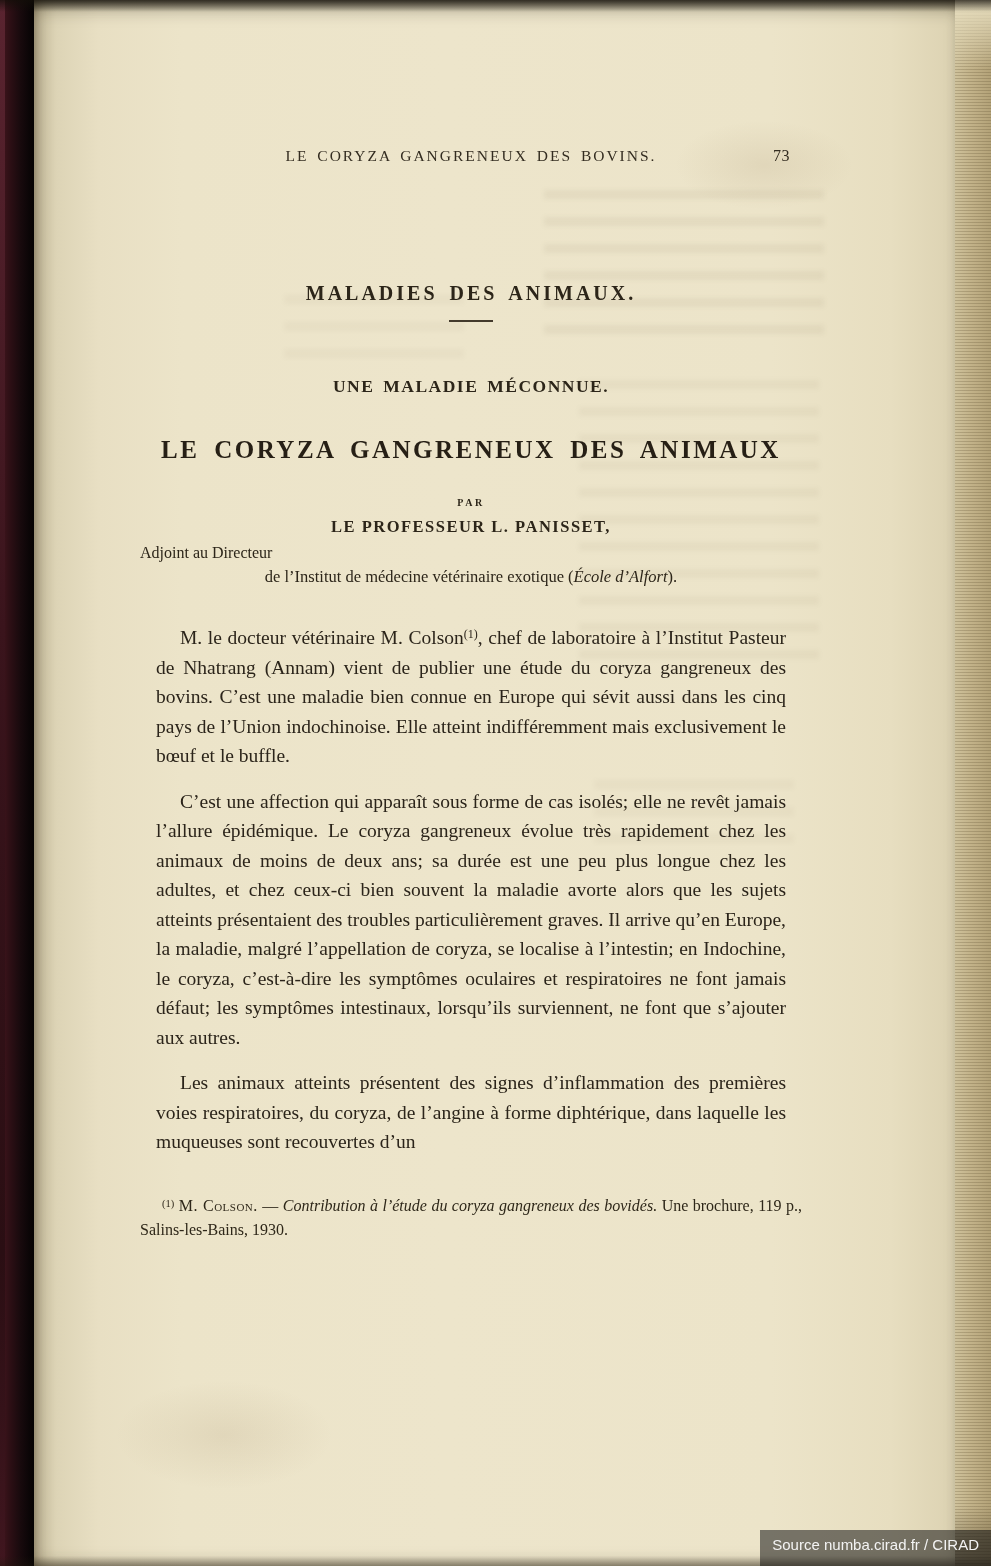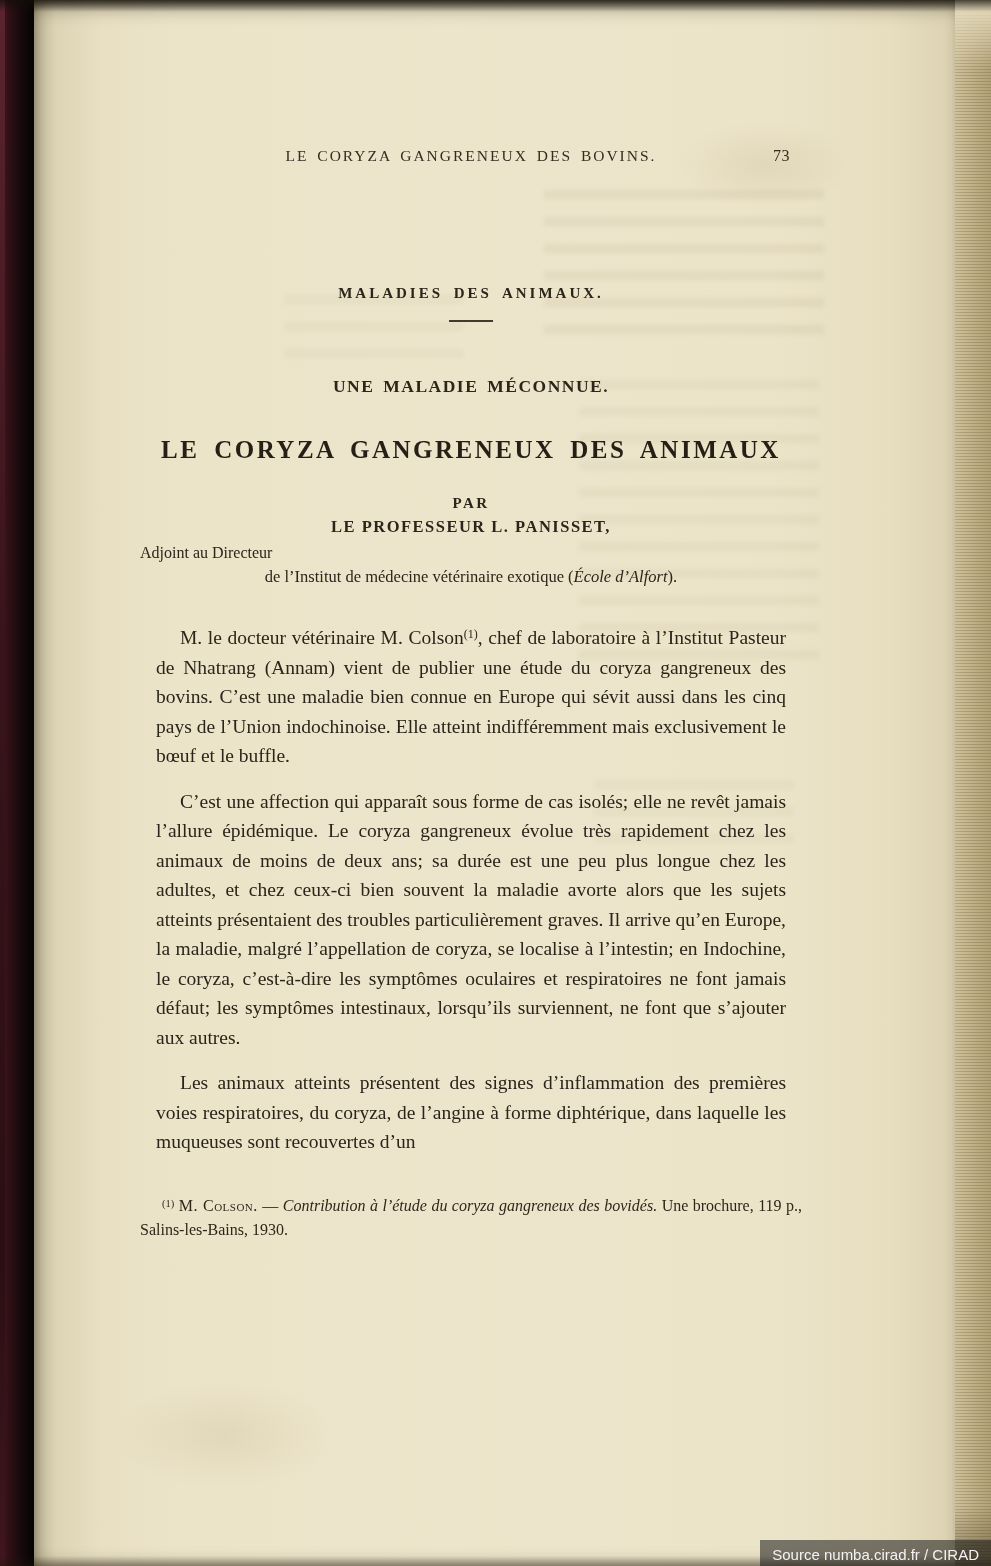--- a/index.html
+++ b/index.html
@@ -77,39 +77,39 @@
   .running-head {
     position: relative; margin-top: 146px;
     text-align: center; font-size: 15.5px; letter-spacing: 2px;
     color: #332c20; line-height: 20px;
     word-spacing: 3px;
   }
   .rh-num { position: absolute; right: 12px; top: 0; letter-spacing: 0.5px; font-size: 16px; }
 
   .section-heading {
     margin-top: 118px; text-align: center;
-    font-weight: bold; font-size: 15px; letter-spacing: 3px; word-spacing: 4px;
+    font-weight: bold; font-size: 20px; letter-spacing: 3px; word-spacing: 4px;
     line-height: 18px;
   }
   .rule { width: 44px; height: 2px; background: #433a2c; margin: 18px auto 0; }
 
   .subtitle {
     margin-top: 54px; text-align: center; font-weight: bold;
     font-size: 17.5px; letter-spacing: 1.5px; word-spacing: 3px; line-height: 21px;
   }
 
   .title {
     margin: 38px 0 0; text-align: center; font-weight: bold;
     font-size: 25px; letter-spacing: 2.5px; word-spacing: 6px;
     color: #261f15; line-height: 30px;
   }
 
   .par-label {
     margin-top: 30px; text-align: center; font-weight: bold;
-    font-size: 15px; letter-spacing: 2.5px; line-height: 16px;
+    font-size: 10px; letter-spacing: 2.5px; line-height: 16px;
   }
   .author {
     margin-top: 6px; text-align: center; font-weight: bold;
     font-size: 16.5px; letter-spacing: 1.5px; line-height: 20px;
   }
   .role { margin-top: 6px; font-size: 16px; line-height: 19px; }
   .affiliation { margin-top: 5px; text-align: center; font-size: 16.5px; line-height: 20px; }
 
   .body-text {
     margin-top: 36px; font-size: 19.5px; line-height: 29.5px;
@@ -122,21 +122,21 @@
   .footnote {
     margin-top: 37px; font-size: 16px; line-height: 24px;
     text-align: justify; text-indent: 22px; color: #2e2719;
   }
   .footnote sup { font-size: 10.5px; line-height: 0; vertical-align: 4px; }
   .sc { font-variant: small-caps; letter-spacing: 0.5px; }
 
   
   .source-bar {
     position: absolute; right: 0; bottom: 0; z-index: 20;
-    height: 26px; line-height: 30px; padding: 0 12px;
+    height: 36px; line-height: 30px; padding: 0 12px;
     background: rgba(22,22,22,0.55); color: #f3f3f3;
     font-family: "Liberation Sans", sans-serif; font-size: 15px;
   }
 </style>
 </head>
 <body>
 
 <div class="scan">
 
   <div class="binding"></div>

